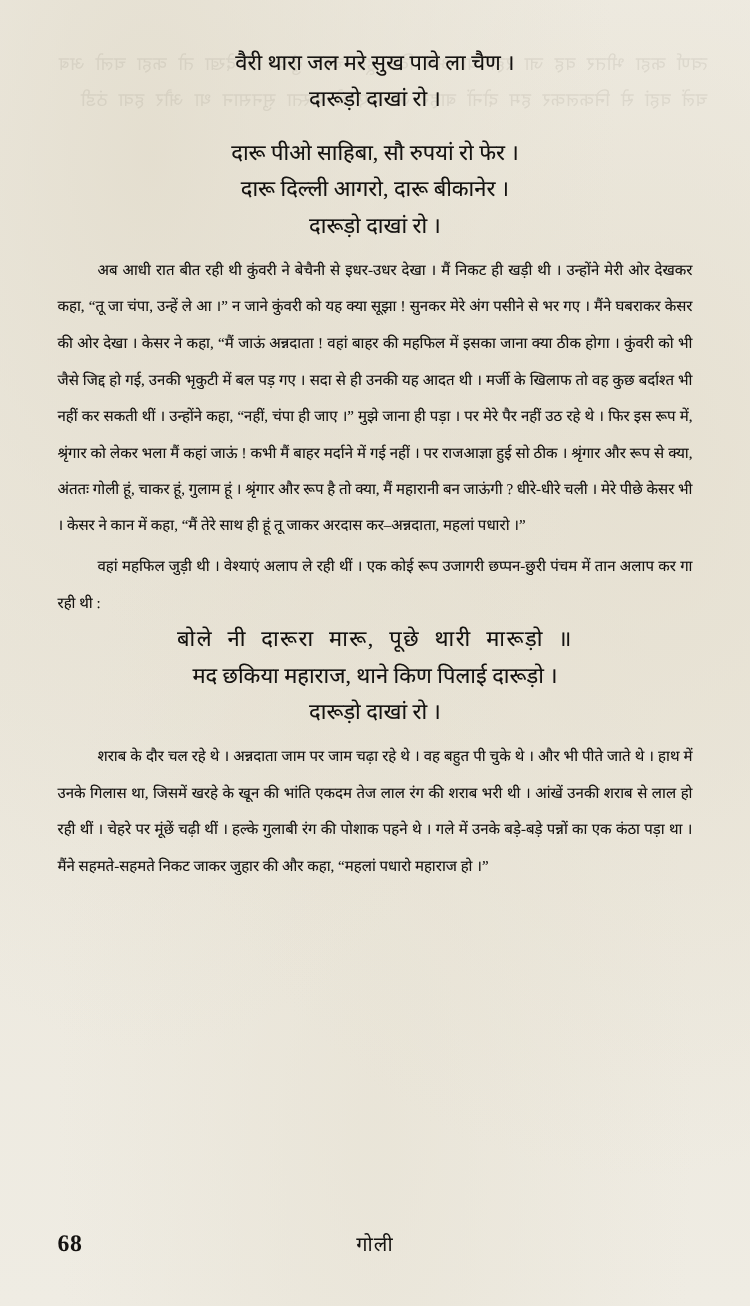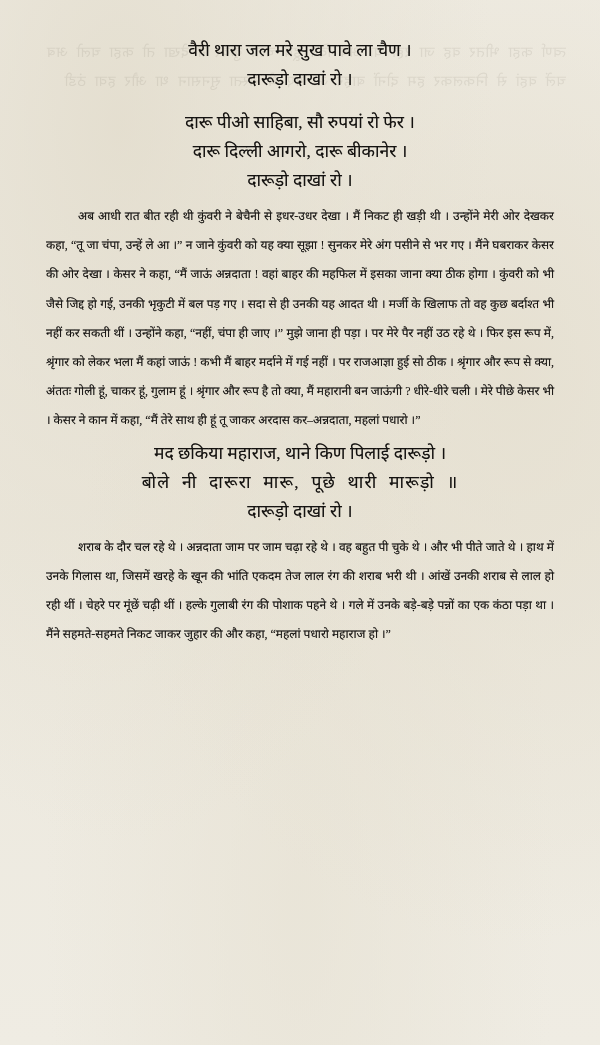--- a/index.html
+++ b/index.html
@@ -126,26 +126,31 @@
       <div class="verse">दारू दिल्ली आगरो, दारू बीकानेर ।</div>
       <div class="verse">दारूड़ो दाखां रो ।</div>
     </div>
 
     <div class="para-gap"></div>
 
     <p class="para">अब आधी रात बीत रही थी कुंवरी ने बेचैनी से इधर-उधर देखा । मैं निकट ही खड़ी थी । उन्होंने मेरी ओर देखकर कहा, “तू जा चंपा, उन्हें ले आ ।” न जाने कुंवरी को यह क्या सूझा ! सुनकर मेरे अंग पसीने से भर गए । मैंने घबराकर केसर की ओर देखा । केसर ने कहा, “मैं जाऊं अन्नदाता ! वहां बाहर की महफिल में इसका जाना क्या ठीक होगा । कुंवरी को भी जैसे जिद्द हो गई, उनकी भृकुटी में बल पड़ गए । सदा से ही उनकी यह आदत थी । मर्जी के खिलाफ तो वह कुछ बर्दाश्त भी नहीं कर सकती थीं । उन्होंने कहा, “नहीं, चंपा ही जाए ।” मुझे जाना ही पड़ा । पर मेरे पैर नहीं उठ रहे थे । फिर इस रूप में, श्रृंगार को लेकर भला मैं कहां जाऊं ! कभी मैं बाहर मर्दाने में गई नहीं । पर राजआज्ञा हुई सो ठीक । श्रृंगार और रूप से क्या, अंततः गोली हूं, चाकर हूं, गुलाम हूं । श्रृंगार और रूप है तो क्या, मैं महारानी बन जाऊंगी ? धीरे-धीरे चली । मेरे पीछे केसर भी । केसर ने कान में कहा, “मैं तेरे साथ ही हूं तू जाकर अरदास कर–अन्नदाता, महलां पधारो ।”</p>
 
     <div class="para-gap"></div>
 
+    <p class="para">वहां महफिल जुड़ी थी । वेश्याएं अलाप ले रही थीं । एक कोई रूप उजागरी छप्पन-छुरी पंचम में तान अलाप कर गा रही थी :</p>
 
     <div class="verse-block">
+      <div class="verse verse-wide">बोले नी दारूरा मारू,  पूछे थारी मारूड़ो ॥</div>
       <div class="verse">मद छकिया महाराज, थाने किण पिलाई दारूड़ो ।</div>
-      <div class="verse verse-wide">बोले नी दारूरा मारू,  पूछे थारी मारूड़ो ॥</div>
       <div class="verse">दारूड़ो दाखां रो ।</div>
     </div>
 
     <div class="para-gap"></div>
 
     <p class="para">शराब के दौर चल रहे थे । अन्नदाता जाम पर जाम चढ़ा रहे थे । वह बहुत पी चुके थे । और भी पीते जाते थे । हाथ में उनके गिलास था, जिसमें खरहे के खून की भांति एकदम तेज लाल रंग की शराब भरी थी । आंखें उनकी शराब से लाल हो रही थीं । चेहरे पर मूंछें चढ़ी थीं । हल्के गुलाबी रंग की पोशाक पहने थे । गले में उनके बड़े-बड़े पन्नों का एक कंठा पड़ा था । मैंने सहमते-सहमते निकट जाकर जुहार की और कहा, “महलां पधारो महाराज हो ।”</p>
 
   </div>
 
+  <div class="footer">
+    <div class="folio">68</div>
+    <div class="running-title">गोली</div>
+  </div>
 </div>
 
 </body></html>

